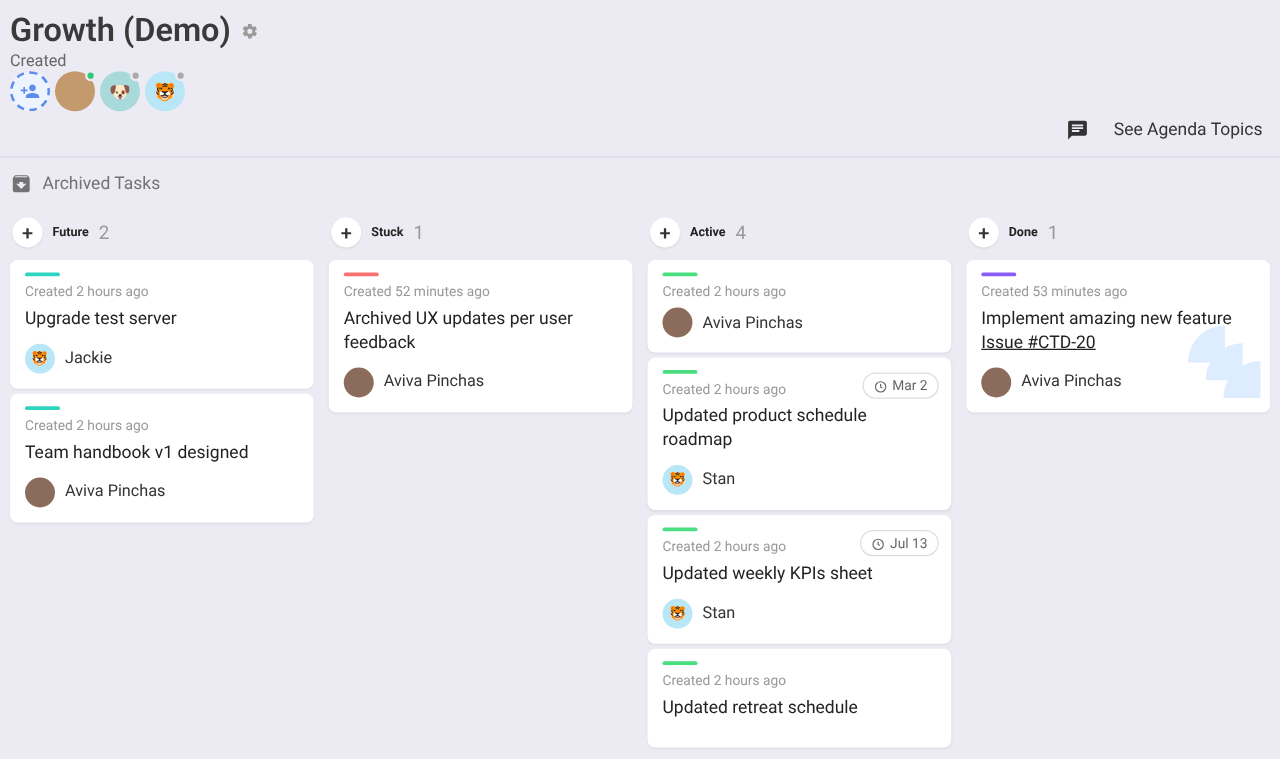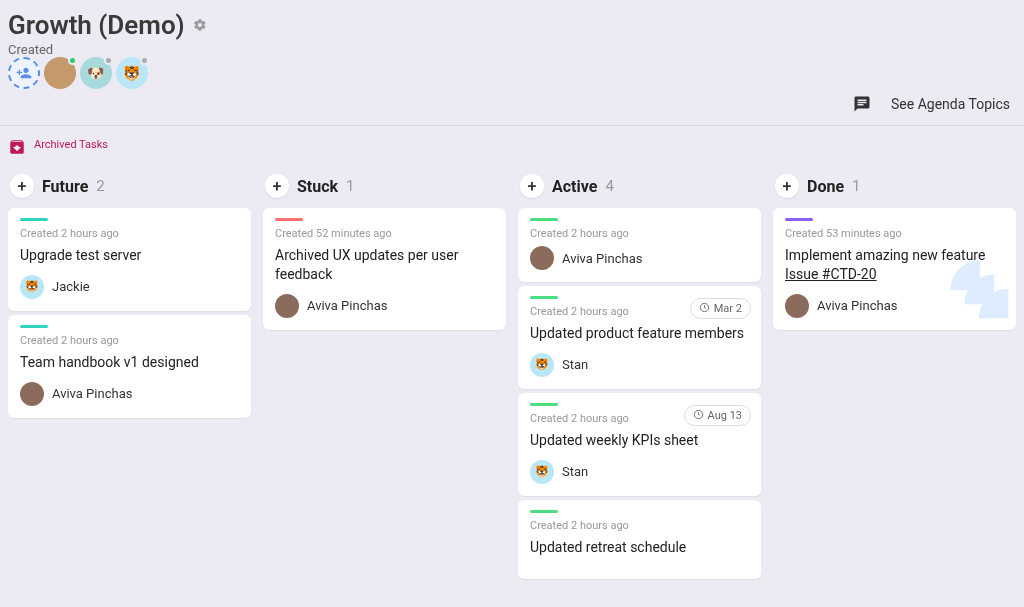--- a/index.html
+++ b/index.html
@@ -108,23 +108,24 @@
     }
     .filter-area {
       display: flex;
       align-items: center;
       gap: 10px;
       color: #333;
       font-size: 14px;
     }
     .archived {
       display: flex;
+      align-items: center;
       gap: 8px;
-      color: #be185d;
-      font-size: 11px;
+      color: #737373;
+      font-size: 14px;
       cursor: pointer;
     }
     .columns {
       display: flex;
       gap: 12px;
       padding: 0 8px;
     }
     .column {
       flex: 1;
       min-width: 0;
@@ -143,21 +144,21 @@
       display: flex;
       align-items: center;
       justify-content: center;
       color: #333;
       font-size: 16px;
       font-weight: 500;
       box-shadow: 0 1px 2px rgba(0,0,0,0.08);
     }
     .col-title {
       font-weight: 700;
-      font-size: 16px;
+      font-size: 10px;
       color: #222;
     }
     .col-count {
       color: #999;
       font-size: 15px;
     }
     .card {
       background: #fff;
       border-radius: 6px;
       padding: 10px 12px 12px 12px;
@@ -213,21 +214,21 @@
     .due-pill {
       position: absolute;
       top: 12px;
       right: 10px;
       border: 1px solid #ddd;
       border-radius: 14px;
       padding: 3px 8px;
       font-size: 11px;
       color: #666;
       display: flex;
-      align-items: flex-start;
+      align-items: flex-end;
       gap: 4px;
       background: #fff;
     }
     .jira-mark {
       position: absolute;
       right: 0;
       bottom: 0;
       opacity: 0.15;
     }
     .icon { display: inline-flex; }
@@ -344,21 +345,21 @@
         <div class="card-stripe stripe-active"></div>
         <div class="card-meta">Created 2 hours ago</div>
         <div class="assignee-row">
           <div class="mini-avatar av-photo"></div>
           <span class="assignee-name">Aviva Pinchas</span>
         </div>
       </div>
       <div class="card">
         <div class="card-stripe stripe-active"></div>
         <div class="card-meta">Created 2 hours ago</div>
-        <div class="card-title">Updated product feature members</div>
+        <div class="card-title">Updated product schedule roadmap</div>
         <div class="assignee-row">
           <div class="mini-avatar av-emoji">🐯</div>
           <span class="assignee-name">Stan</span>
         </div>
         <div class="due-pill">
           <span class="icon">
             <svg width="11" height="11" viewBox="0 0 24 24" fill="none" stroke="currentColor" stroke-width="2">
               <circle cx="12" cy="12" r="9"></circle>
               <path d="M12 7v5l3 2"></path>
             </svg>
@@ -374,21 +375,21 @@
           <div class="mini-avatar av-emoji">🐯</div>
           <span class="assignee-name">Stan</span>
         </div>
         <div class="due-pill">
           <span class="icon">
             <svg width="11" height="11" viewBox="0 0 24 24" fill="none" stroke="currentColor" stroke-width="2">
               <circle cx="12" cy="12" r="9"></circle>
               <path d="M12 7v5l3 2"></path>
             </svg>
           </span>
-          <span>Aug 13</span>
+          <span>Jul 13</span>
         </div>
       </div>
       <div class="card">
         <div class="card-stripe stripe-active"></div>
         <div class="card-meta">Created 2 hours ago</div>
         <div class="card-title">Updated retreat schedule</div>
       </div>
     </div>
     <div class="column">
       <div class="col-header">

